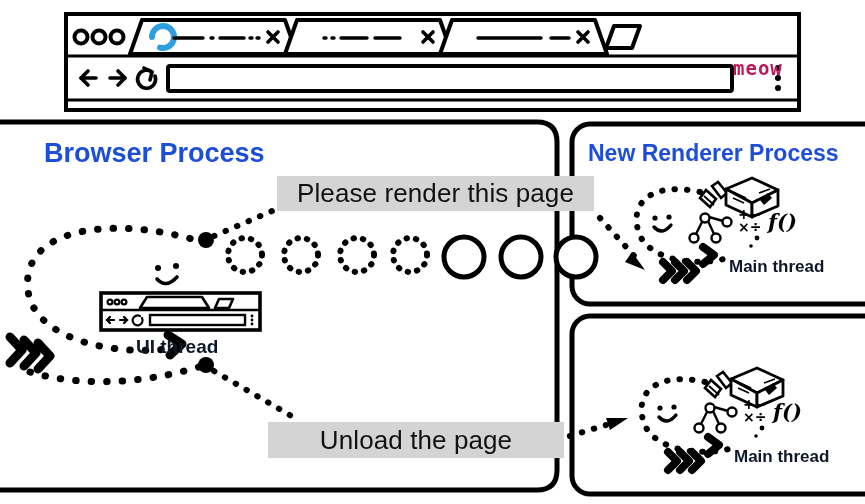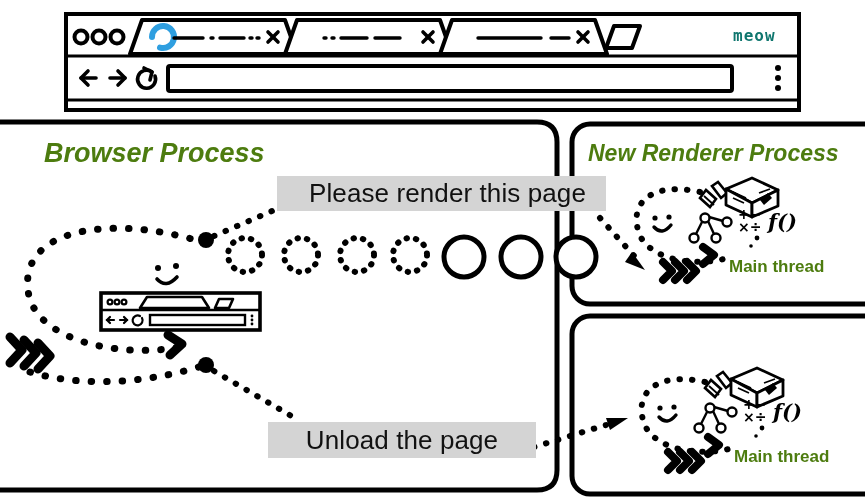--- a/index.html
+++ b/index.html
@@ -5,26 +5,26 @@
   html,body{margin:0;padding:0;background:#fff;}
   body{width:865px;height:504px;overflow:hidden;
        font-family:"Liberation Sans","DejaVu Sans",sans-serif;color:#000;}
   #stage{position:relative;width:865px;height:504px;}
   #stage svg{position:absolute;left:0;top:0;}
 
   .lbl{position:absolute;background:#d4d4d4;color:#111;
        font-family:"Liberation Sans",sans-serif;font-weight:400;
        display:flex;align-items:center;justify-content:center;
        white-space:nowrap;letter-spacing:.1px;}
-  .proc-title{position:absolute;font-weight:700;color:#4d7c0f;
-       font-family:"Liberation Sans",sans-serif;white-space:nowrap;font-style:italic;}
+  .proc-title{position:absolute;font-weight:700;color:#1d4ed8;
+       font-family:"Liberation Sans",sans-serif;white-space:nowrap;}
   .thread-lbl{position:absolute;font-weight:700;font-size:17px;
-       font-family:"Liberation Sans",sans-serif;white-space:nowrap;color:#4d7c0f;}
+       font-family:"Liberation Sans",sans-serif;white-space:nowrap;color:#0f172a;}
   .meow{position:absolute;font-family:"DejaVu Sans Mono",monospace;
-       font-size:16px;font-weight:700;letter-spacing:1px;color:#0f766e;}
+       font-size:19px;font-weight:700;letter-spacing:1px;color:#be185d;margin-top:31px;}
   .url{position:absolute;font-family:"Liberation Sans",sans-serif;
        font-size:16px;color:#000;white-space:nowrap;}
 </style>
 </head>
 <body>
 
 <div id="stage">
 
   <svg width="865" height="504" viewBox="0 0 865 504">
     <defs>
@@ -315,22 +315,23 @@
   </svg>
 
   <div class="meow" style="left:733px;top:26px;">meow</div>
 
 
   <div class="proc-title" style="left:44px;top:138px;font-size:27px;">Browser Process</div>
 
   <div class="proc-title" style="left:588px;top:140px;font-size:23px;text-align:center;">New Renderer Process</div>
 
 
+  <div class="thread-lbl" style="left:136px;top:336px;font-size:19px;">UI thread</div>
 
   <div class="thread-lbl" style="left:729px;top:257px;">Main thread</div>
 
   <div class="thread-lbl" style="left:734px;top:447px;">Main thread</div>
 
-  <div class="lbl" style="left:277px;top:176px;width:317px;height:35px;font-size:26px;padding-left:12px;">Please render this page</div>
-
-  <div class="lbl" style="left:268px;top:422px;width:268px;height:36px;font-size:26px;">Unload the page</div>
+  <div class="lbl" style="left:277px;top:176px;width:317px;height:35px;font-size:26px;">Please render this page</div>
+
+  <div class="lbl" style="left:268px;top:422px;width:296px;height:36px;font-size:26px;">Unload the page</div>
 
 </div>
 
 </body></html>

